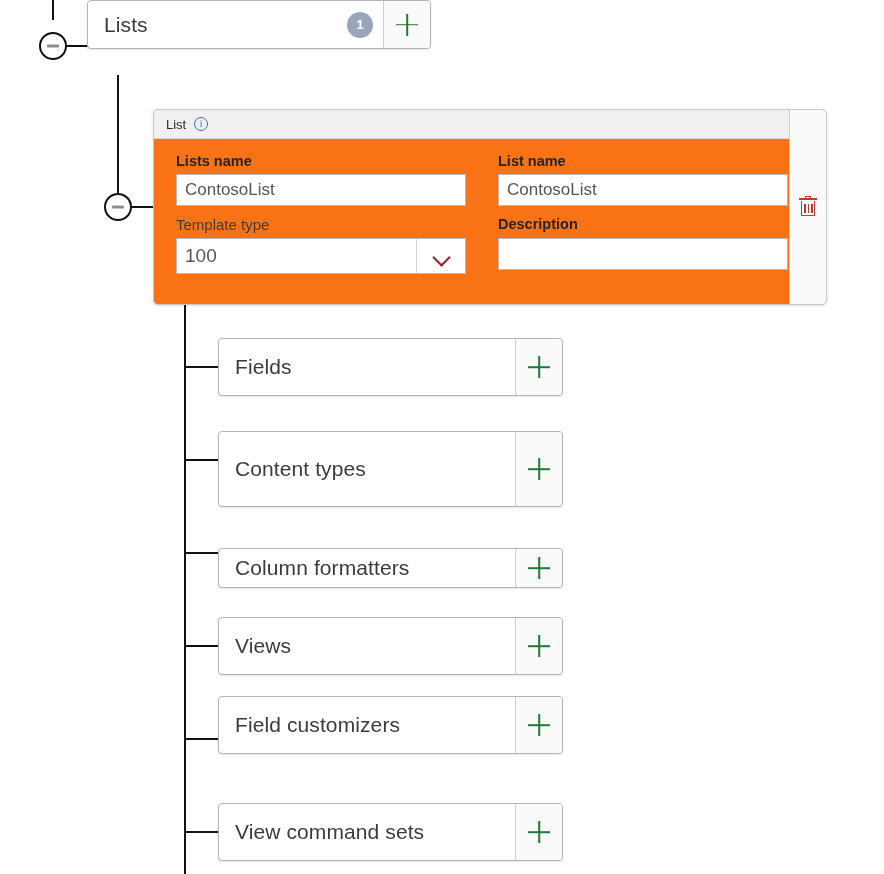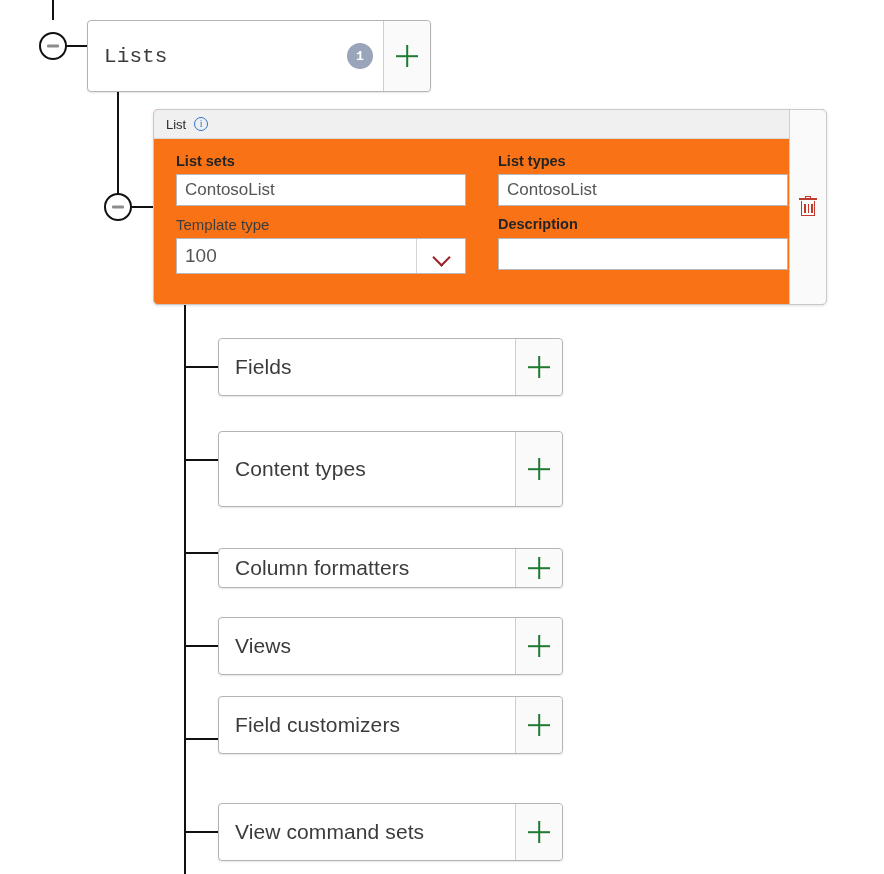--- a/index.html
+++ b/index.html
@@ -308,46 +308,46 @@
   <div class="line hline" style="left:184px; top:831px; width:35px;"></div>
 
   <div class="toggle" style="left:39px; top:32px;">
     <span class="minus"></span>
   </div>
 
   <div class="toggle" style="left:104px; top:193px;">
     <span class="minus"></span>
   </div>
 
-  <div class="node" style="left:87px; top:20px; width:344px; height:72px;font-family:Liberation Mono, monospace;">
+  <div class="node" style="left:87px; top:0; width:344px; height:49px;">
     <div class="node-label">Lists</div>
     <div class="node-badge">
       <span class="badge">1</span>
     </div>
     <div class="node-add">
       <span class="plus-glyph"></span>
     </div>
   </div>
 
   <div class="panel" style="left:153px; top:109px; width:674px; height:196px;">
     <div class="panel-body">
       <div class="panel-header">
         <span class="panel-header-title">List</span>
         <span class="info-icon">i</span>
       </div>
 
       <div class="form-grid">
 
         <div class="field">
-          <span class="field-label">List sets</span>
+          <span class="field-label">Lists name</span>
           <div class="text-input">ContosoList</div>
         </div>
 
         <div class="field">
-          <span class="field-label">List types</span>
+          <span class="field-label">List name</span>
           <div class="text-input">ContosoList</div>
         </div>
 
         <div class="field">
           <span class="field-label regular">Template type</span>
           <div class="select-wrap">
             <span class="select-value">100</span>
             <span class="select-arrow">
               <span class="chev"></span>
             </span>

